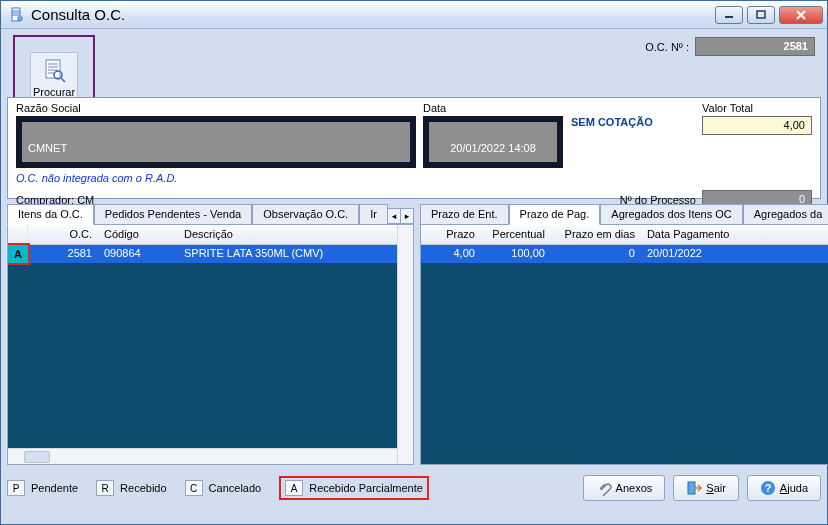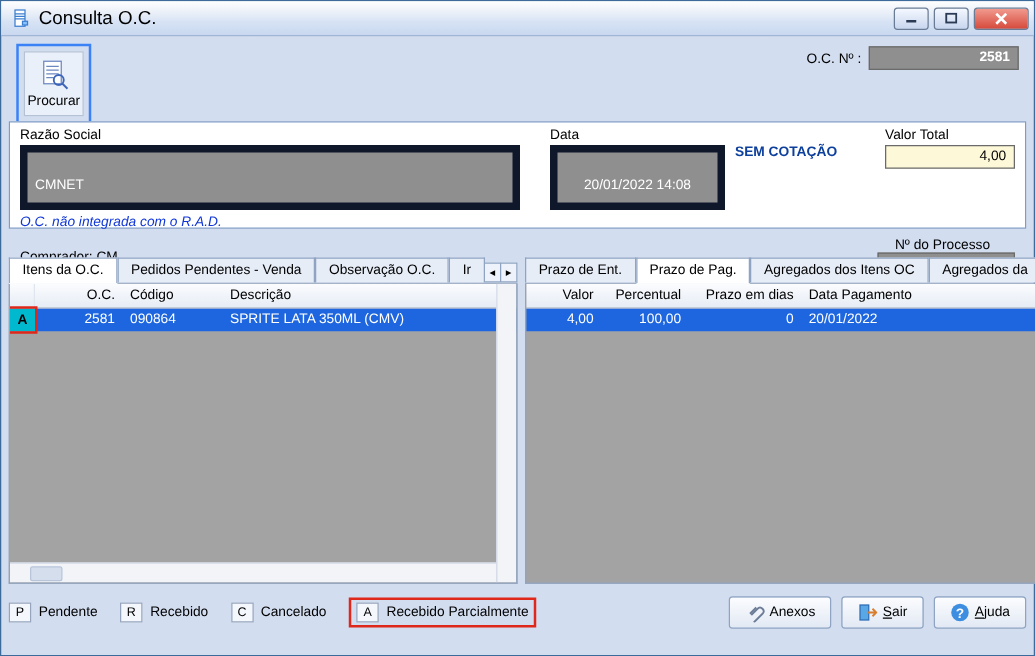--- a/index.html
+++ b/index.html
@@ -13,58 +13,58 @@
   .tspacer { flex:1; }
   .tctl { display:flex; align-items:center; margin-right:4px; }
   .tctl .btn { width:28px; height:18px; margin-left:4px; border:1px solid #6a7c95; border-radius:3px; display:flex; align-items:center; justify-content:center; cursor:pointer; }
   .tctl .min,.tctl .max { background:linear-gradient(to bottom,#f4f8ff,#c8d6ee); }
   .tctl .close { background:linear-gradient(to bottom,#f29a8f,#d54a3c); color:#fff; width:44px; }
   .tctl svg { display:block; }
 
   .client { position:absolute; left:6px; right:6px; top:34px; bottom:6px; }
 
   .toolbar-area { position:relative; height:58px; }
-  .procurar-wrap { position:absolute; left:6px; top:0; border:2px solid #3b82f6; padding:4px; }
+  .procurar-wrap { position:absolute; left:6px; top:0; border:2px solid #701a75; padding:15px; }
   .procurar-btn { width:48px; height:52px; border:1px solid #b5c2d5; background:#eaf0f9; display:flex; flex-direction:column; align-items:center; justify-content:center; text-align:center; cursor:pointer; }
   .procurar-btn .plabel { font-size:11px; color:#000; margin-top:2px; }
 
   .oc-nums { position:absolute; right:6px; top:2px; }
   .oc-nums .row { display:flex; align-items:center; justify-content:flex-end; margin-bottom:4px; }
   .oc-nums .lab { text-align:right; margin-right:6px; width:90px; }
   .oc-nums .val { width:120px; height:19px; border:1px solid #6a6a6a; background:#8f8f8f; color:#fff; font-weight:bold; text-align:right; padding:2px 6px; }
 
-  .hpanel { height:86px; background:#ffffff; border:1px solid #7f9cc4; margin-top:4px; padding:4px 8px 6px 8px; position:relative; }
+  .hpanel { height:102px; background:#ffffff; border:1px solid #7f9cc4; margin-top:4px; padding:4px 8px 6px 8px; position:relative; }
   .hrow1 { display:flex; }
   .col-razao { flex:0 0 400px; }
-  .col-data { flex:0 0 140px; margin-left:24px; }
+  .col-data { flex:0 0 140px; margin-left:7px; }
   .col-sem { flex:0 0 120px; margin-left:8px; }
   .col-valor { margin-left:auto; width:110px; }
   .flabel { font-size:11px; color:#000; margin-bottom:2px; }
   .ftext { height:19px; border:6px solid #0f172a; background:#8f8f8f; color:#fff; font-weight:normal; padding:20px 6px; }
   .ftext-center { text-align:center; }
   .valor-box { height:19px; border:1px solid #6a6a6a; background:#fdf8d7; text-align:right; padding:2px 6px; color:#000; }
   .semcot { font-weight:bold; color:#0d3f9c; padding-top:14px; }
   .hrow2 { margin-top:4px; }
   .radnote { color:#1036d6;font-style:italic; }
   .hrow3 { margin-top:6px; display:flex; align-items:center;text-align:right; }
   .hrow3 .comprador { flex:0 0 auto; }
-  .hrow3 .nprow { margin-left:auto; display:flex; align-items:center;flex-direction:column; }
+  .hrow3 .nprow { margin-left:auto; display:flex; align-items:center; }
   .nplabel { margin-right:6px; }
   .npval { width:110px; height:19px; border:1px solid #6a6a6a; background:#8f8f8f; color:#fff; padding:2px 6px; }
 
-  .tabs-row { display:flex; margin-top:22px; }
+  .tabs-row { display:flex; margin-top:4px; }
   .tabs { flex:1; }
   .tabs.left { margin-right:6px; }
   .tabbar { display:flex; align-items:flex-end; border-bottom:1px solid #8fa4c2; position:relative; height:22px; }
   .tab { padding:3px 10px 4px 10px; border:1px solid #8fa4c2; border-bottom:none; background:#e6edf7; color:#000; cursor:pointer; margin-right:0; position:relative; white-space:nowrap; }
   .tab.active { background:#ffffff; color:#000; z-index:2; border-bottom:1px solid #fff; margin-bottom:-1px; }
   .tabarrows { margin-left:auto; display:flex; }
   .tabarrows .ar { width:14px; height:16px; border:1px solid #8fa4c2; background:#eef3fb; display:flex; align-items:center; justify-content:center; cursor:pointer; font-size:9px; margin-left:-1px; }
 
-  .tabcontent { background:#a3a3a3; border:1px solid #8fa4c2; border-top:none; height:240px; position:relative; overflow:hidden; }
+  .tabcontent { background:#0c4a6e; border:1px solid #8fa4c2; border-top:none; height:240px; position:relative; overflow:hidden; }
 
   .grid { position:absolute; left:0; right:0; top:0; bottom:0; }
   .ghdr { display:flex; background:linear-gradient(to bottom,#fbfcfe,#e6ecf5); border-bottom:1px solid #c2cde0; height:20px; }
   .ghdr .gh { padding:3px 6px; font-size:11px; color:#000; overflow:hidden; white-space:nowrap; }
   .ghdr .gh.rh { width:20px; flex:0 0 20px; border-right:1px solid #e0e6f0; }
   .grow { display:flex; height:18px; background:#1d66e0; color:#fff; position:relative; }
   .grow .gc { padding:2px 6px; font-size:11px; white-space:nowrap; overflow:hidden; }
   .grow .gc.right { text-align:right; }
   .grow .statuscell { width:20px; flex:0 0 20px; background:#00b9ce; display:flex; align-items:center; justify-content:center; color:#000; font-weight:bold; outline:2px solid #e0281a; }
 
@@ -224,21 +224,21 @@
         <div class="tabbar">
           <div class="tab">Prazo de Ent.</div>
           <div class="tab active">Prazo de Pag.</div>
           <div class="tab">Agregados dos Itens OC</div>
           <div class="tab">Agregados da</div>
 
         </div>
         <div class="tabcontent">
           <div class="grid right-grid">
             <div class="ghdr">
-              <div class="gh c-val">Valor</div>
+              <div class="gh c-val">Prazo</div>
               <div class="gh c-pct">Percentual</div>
               <div class="gh c-dias">Prazo em dias</div>
               <div class="gh c-dp">Data Pagamento</div>
             </div>
             <div class="grow">
               <div class="gc c-val right">4,00</div>
               <div class="gc c-pct right">100,00</div>
               <div class="gc c-dias right">0</div>
               <div class="gc c-dp">20/01/2022</div>
             </div>

